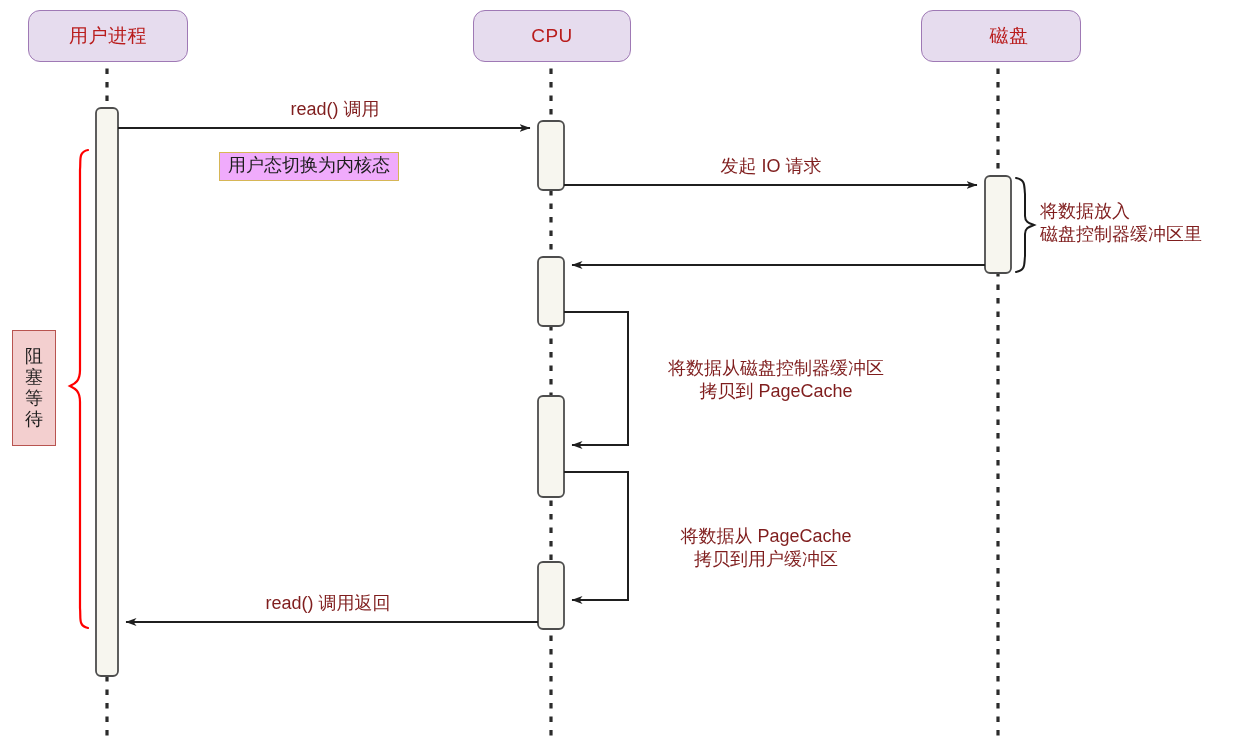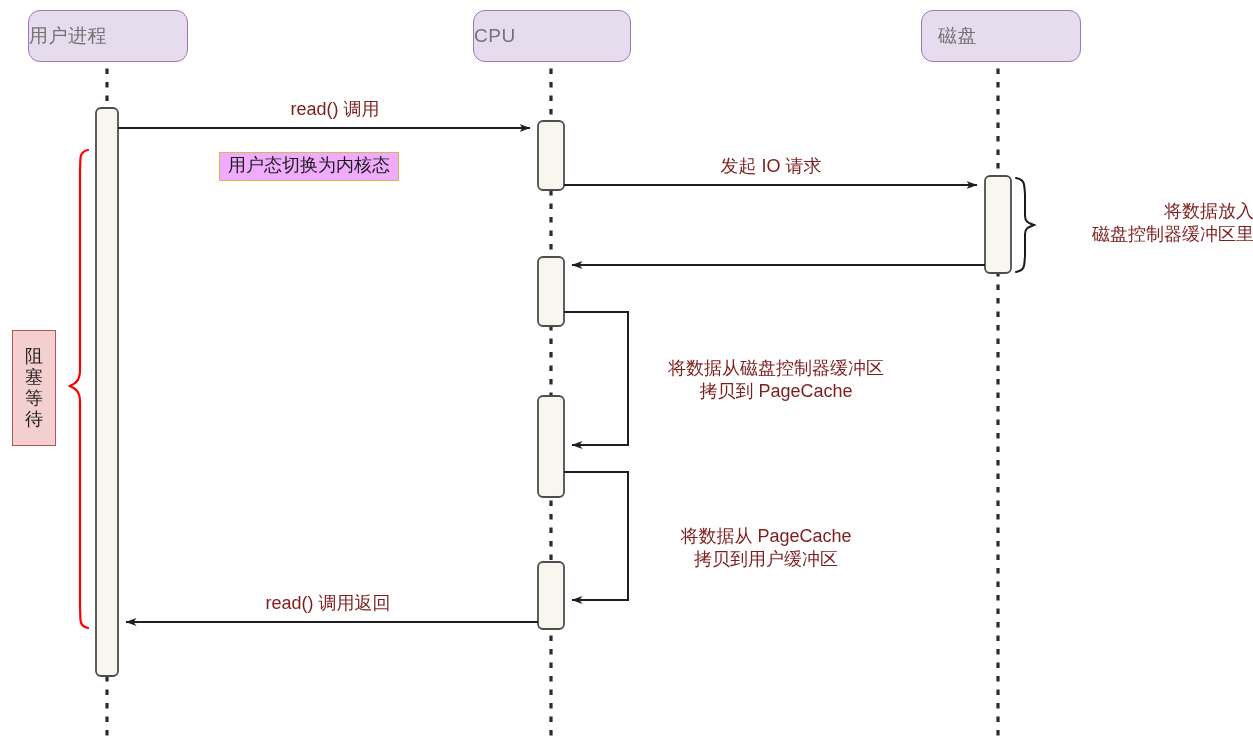--- a/index.html
+++ b/index.html
@@ -31,22 +31,22 @@
 
   
   .participant {
     position: absolute;
     box-sizing: border-box;
     background: #e6dcee;
     border: 1.6px solid #9f79b5;
     border-radius: 12px;
     display: flex;
     align-items: center;
-    justify-content: flex-start;
-    color: #737373;
+    justify-content: center;
+    color: #b91c1c;
     font-size: 19px;
     letter-spacing: 0.5px;
     white-space: nowrap;
   }
 
   
   .msg-label {
     position: absolute;
     color: #7f1d1d;
     font-size: 18px;
@@ -191,18 +191,18 @@
   </div>
 
 
   <div class="note-vertical" style="left:12px; top:330px; width:44px; height:116px;">
     <span>阻</span>
     <span>塞</span>
     <span>等</span>
     <span>待</span>
   </div>
 
-  <div class="msg-label multi" style="left:1040px; top:200px; width:214px; text-align:right;">
+  <div class="msg-label multi" style="left:1040px; top:200px; width:214px; text-align:left;">
     <span>将数据放入</span><br>
     <span>磁盘控制器缓冲区里</span>
   </div>
 
 </div>
 
 </body></html>

